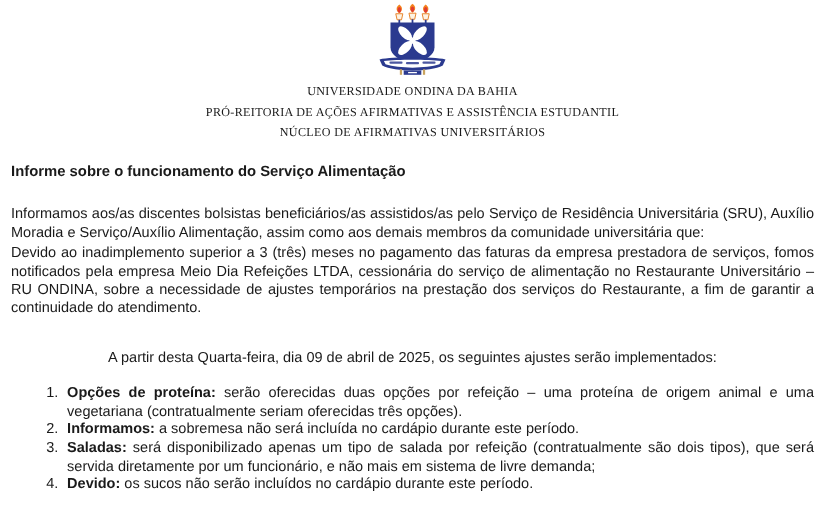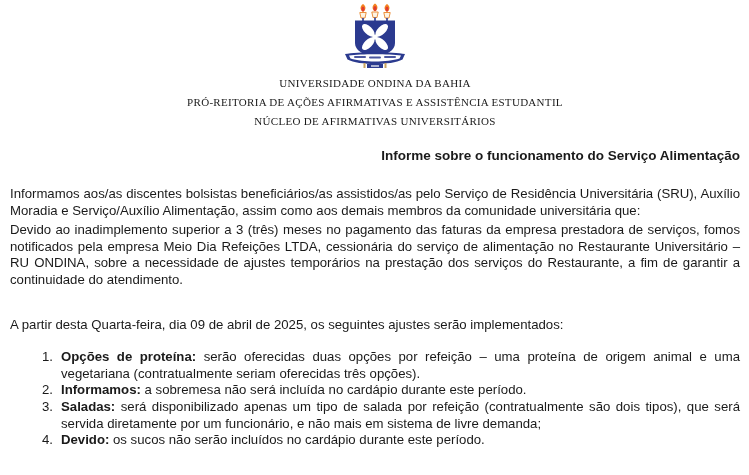--- a/index.html
+++ b/index.html
@@ -22,33 +22,33 @@
     text-align: center;
     letter-spacing: 0.3px;
     font-weight: 500;
   }
   .org1 { margin-top: 5px; }
 
   .title {
     font-size: 13.5px;
     line-height: 16px;
     font-weight: bold;
-    text-align: right;
+    text-align: left;
     margin: 17px 0 0 0;
   }
 
   .body-p {
     font-size: 13.2px;
     line-height: 16.6px;
     text-align: justify;
     margin: 0;
   }
   .p-intro  { margin-top: 22px; margin-bottom: 3px; }
   .p-reason { margin-bottom: 12px; }
-  .p-effective { text-align: left; margin-bottom: 16px; margin-top: 28px; }
+  .p-effective { text-align: center; margin-bottom: 16px; margin-top: 28px; }
 
   .adjustments { margin: 0; padding: 0; list-style: none; }
   .adj-item {
     display: flex;
     font-size: 13.2px;
     line-height: 16.6px;
   }
   .adj-num { flex: 0 0 19px; margin-left: 32px; }
   .adj-body { flex: 1; text-align: justify; }
   .adj-body b { font-weight: bold; }

